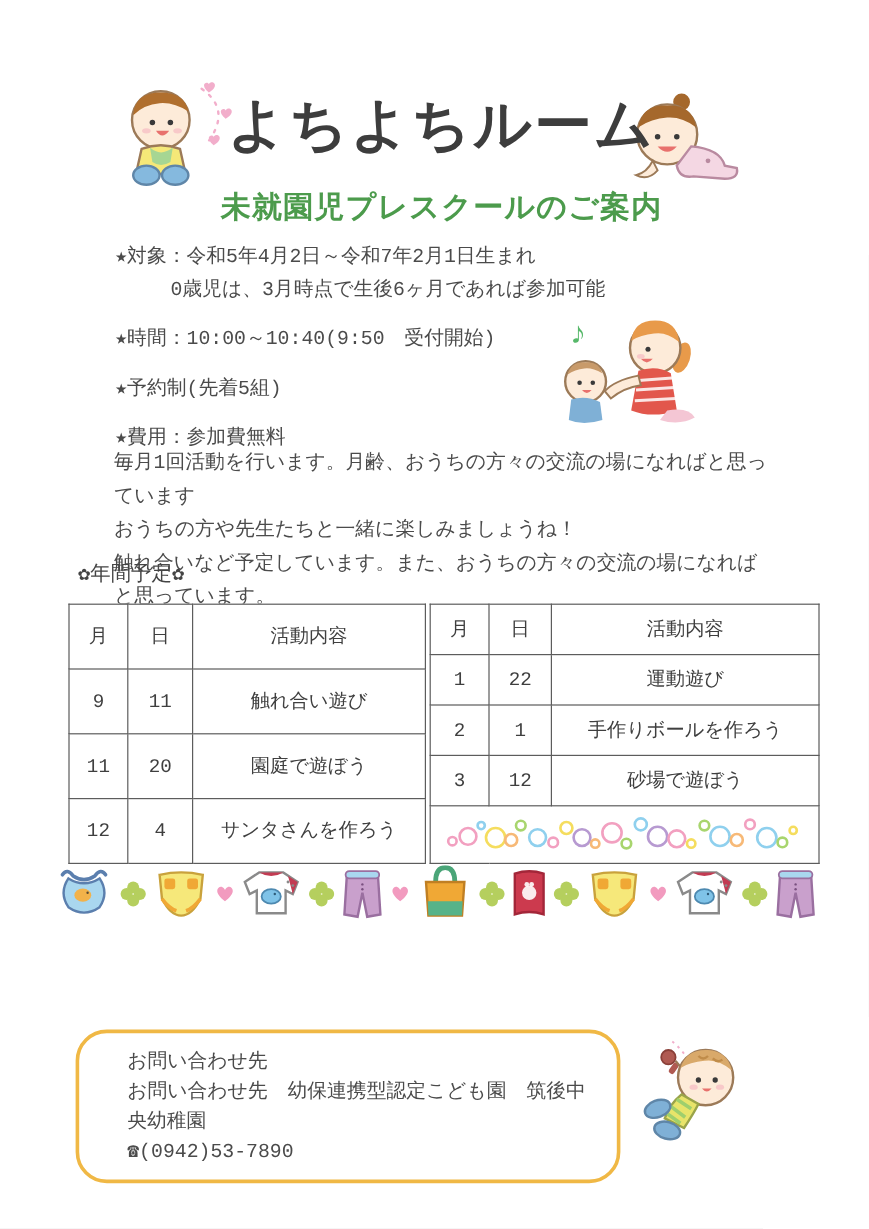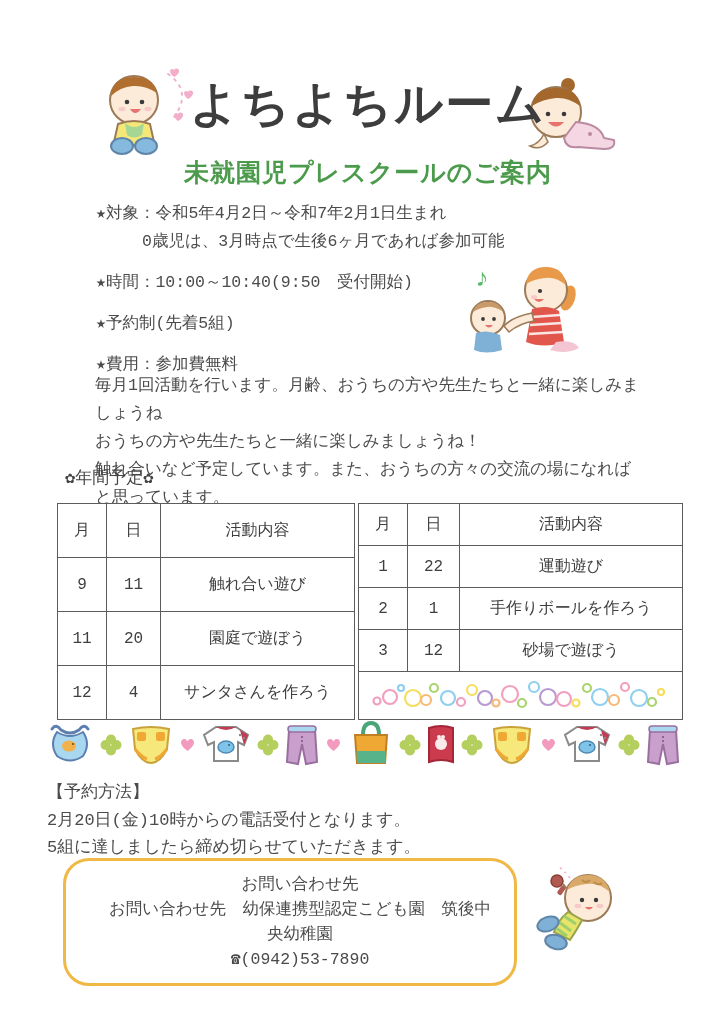--- a/index.html
+++ b/index.html
@@ -62,21 +62,21 @@
     display:flex;align-items:center;justify-content:space-between;
   }
   .decor-strip span{display:flex;align-items:center;}
   
   .booking{position:absolute;top:779px;left:47px;font-size:17px;line-height:27.5px;color:#4b4b4b;}
   
   .contact-box{
     position:absolute;top:858px;left:63px;width:388px;
     border:3.5px solid #f0b845;border-radius:26px;
     padding:11px 20px 11px 40px;
-    font-size:16.5px;line-height:25px;color:#4b4b4b;text-align:center;
+    font-size:16.5px;line-height:25px;color:#4b4b4b;
   }
 </style>
 </head>
 <body>
 
 <div class="page">
 
   <div class="illus illus-baby-left">
     <svg width="112" height="92" viewBox="0 0 112 92">
       <path d="M70 8 Q96 26 74 54" fill="none" stroke="#f2aecb" stroke-width="2" stroke-dasharray="2 6" stroke-linecap="round"></path>
@@ -140,21 +140,21 @@
       <circle cx="36" cy="68" r="17" fill="#fdebd9" stroke="#9c7a58" stroke-width="2"></circle>
       <path d="M21 62 Q24 51 36 52 Q47 51 50 61 Q41 56 35 57 Q27 58 21 62 Z" fill="#c89a6a"></path>
       <circle cx="31" cy="69" r="1.9" fill="#3a3a3a"></circle>
       <circle cx="42" cy="69" r="1.9" fill="#3a3a3a"></circle>
       <path d="M33 75 Q37 80 41 75 Z" fill="#e8716d"></path>
       <path d="M24 83 Q36 79 48 85 L50 100 Q34 105 22 100 Z" fill="#7fb0d6"></path>
     </svg>
   </div>
 
   <div class="description">
-    <div>毎月1回活動を行います。月齢、おうちの方や先生たちと一緒に楽しみましょうね</div>
+    <div>毎月1回活動を行います。月齢、おうちの方々の交流の場になればと思っています</div>
     <div>おうちの方や先生たちと一緒に楽しみましょうね！</div>
     <div>触れ合いなど予定しています。また、おうちの方々の交流の場になればと思っています。</div>
   </div>
 
   <div class="schedule-heading">✿年間予定✿</div>
 
   <div class="tables">
     <table class="t-left">
       <tbody>
           <tr>
@@ -366,25 +366,20 @@
     <span>
       <svg width="38" height="46" viewBox="0 0 38 46">
         <path d="M6 8 L32 8 L34 40 L23 42 L19 22 L15 42 L4 40 Z" fill="#c9a0cc" stroke="#9a6fa0" stroke-width="2"></path>
         <rect x="5" y="4" width="28" height="6" rx="3" fill="#a9d7ef" stroke="#9a6fa0" stroke-width="1.5"></rect>
         <circle cx="19" cy="15" r="1" fill="#7a5080"></circle>
           <circle cx="19" cy="19" r="1" fill="#7a5080"></circle>
       </svg>
     </span>
   </div>
 
-  <div class="booking">
-    <div>【予約方法】</div>
-    <div>2月20日(金)10時からの電話受付となります。</div>
-    <div>5組に達しましたら締め切らせていただきます。</div>
-  </div>
 
   <div class="contact-box">
     <div>お問い合わせ先</div>
     <div>お問い合わせ先　幼保連携型認定こども園　筑後中央幼稚園</div>
     <div>☎(0942)53-7890</div>
   </div>
 
   <div class="illus illus-baby-bottom">
     <svg width="100" height="100" viewBox="0 0 100 100">
       <path d="M40 18 Q32 8 27 6" fill="none" stroke="#f2aecb" stroke-width="1.6" stroke-dasharray="2 4"></path>

